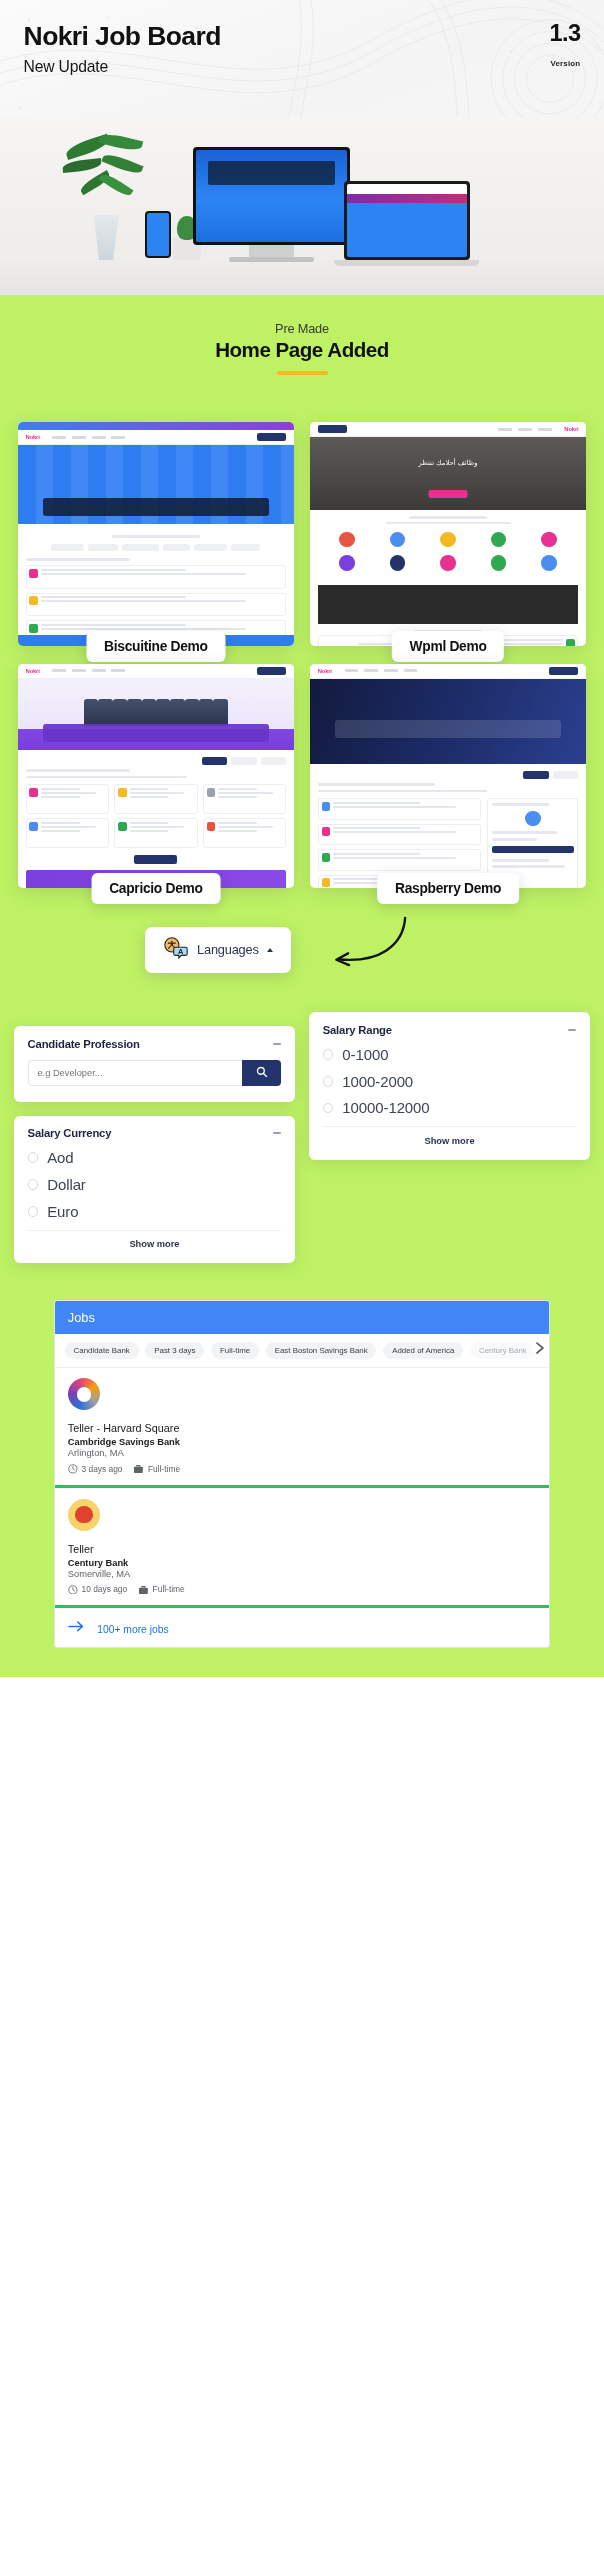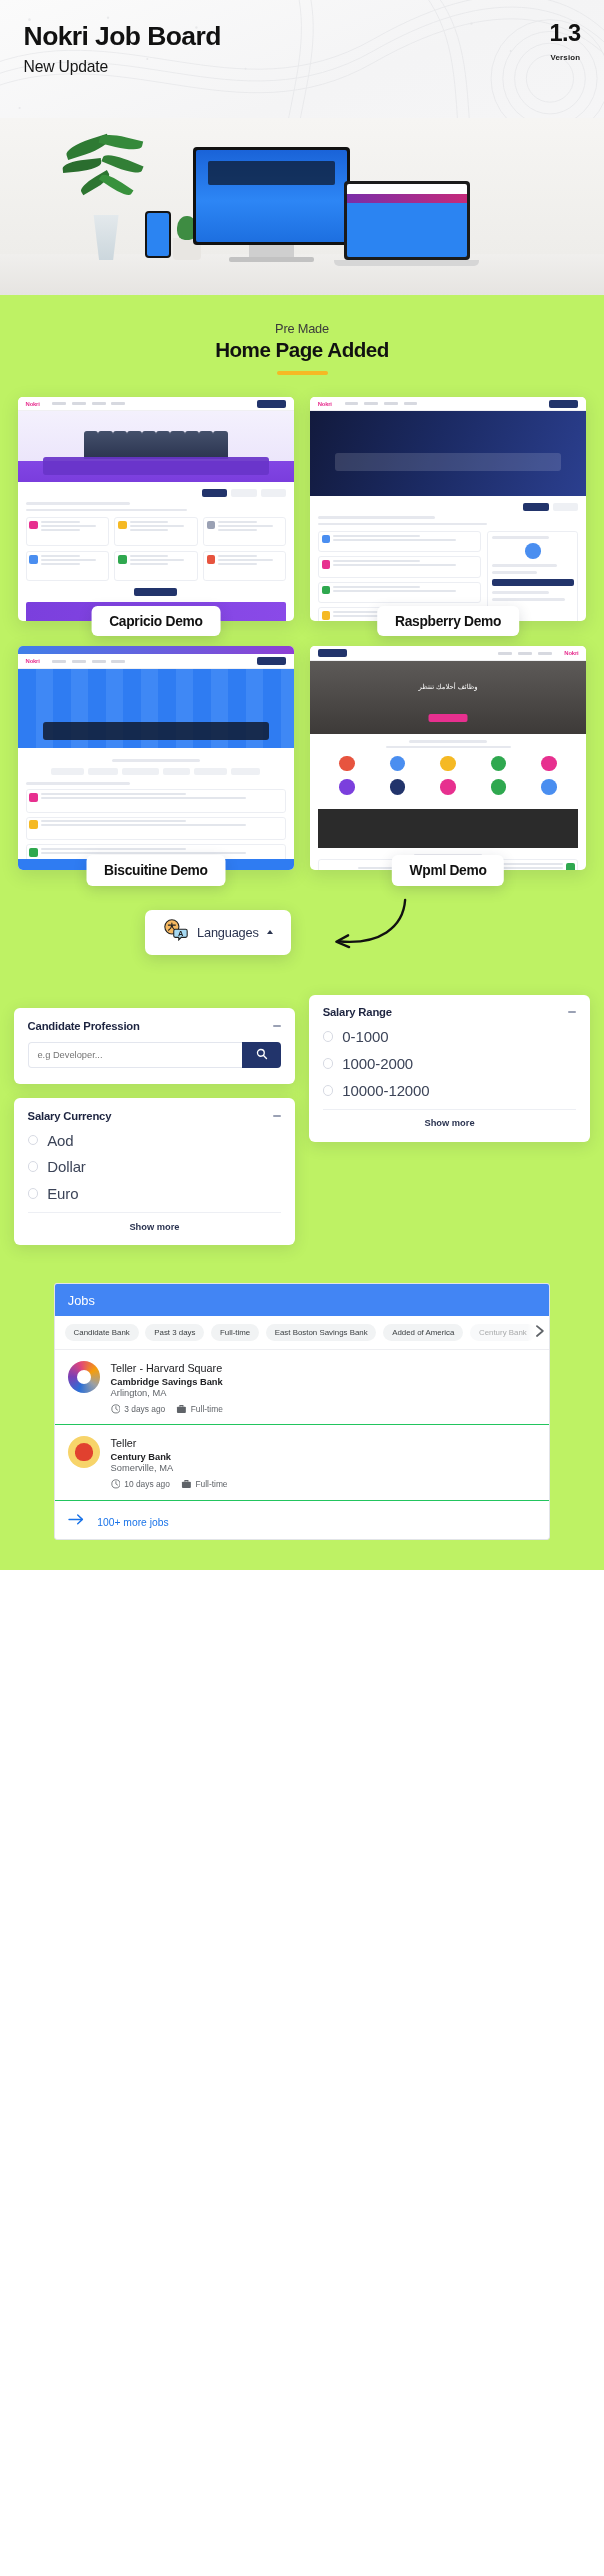--- a/index.html
+++ b/index.html
@@ -48,21 +48,21 @@
     font-size: 23.6px;
     font-weight: 700;
     letter-spacing: -0.6px;
     color: #111;
     line-height: 1;
   }
   .version-label {
     font-size: 7.9px;
     font-weight: 700;
     color: #222;
-    margin-top: 8px;
+    margin-top: 14px;
     letter-spacing: 0.2px;
   }
 
   
   .hero-photo {
     position: absolute;
     left: 0; right: 0; bottom: 0;
     height: 177px;
     z-index: 2;
   }
@@ -305,21 +305,22 @@
   }
   .chip.faded { opacity: .45; }
   .chip-next {
     position: absolute; right: 3.9px; top: 50%; transform: translateY(-50%);
     width: 17.7px; height: 17.7px; display:flex; align-items:center; justify-content:center;
     background: linear-gradient(90deg,rgba(255,255,255,0),#fff 45%);
     padding-left: 7.9px;
   }
   .gjob {
     display: flex; gap: 10.8px; padding: 10.8px 12.8px;
-    border-bottom: 1px solid #22c55e;
+    border-bottom: 3px solid #22c55e;
+    flex-direction: column;
   }
   .gjob-logo { width: 32px; height: 32px; border-radius: 2px; flex: none; }
   .logo-csb {
     background: conic-gradient(from 200deg,#2c6fd6,#7b3fb5,#e0457b,#f59e0b,#9aa0a6,#2c6fd6);
     border-radius: 50%;
     position: relative;
   }
   .logo-csb::after {
     content:""; position:absolute; inset: 8.8px; background:#fff; border-radius:50%;
   }
@@ -433,20 +434,124 @@
   </div>
 
   <div class="section">
     <div class="sec-head">
       <div class="sec-eyebrow">Pre Made</div>
       <div class="sec-title">Home Page Added</div>
       <div class="sec-rule"></div>
     </div>
 
     <div class="demos">
+
+      <div class="demo-row" style="margin-top:25.6px">
+
+        <div class="demo-card">
+          <div class="shot biscuitine">
+            <div class="utility"></div>
+            <div class="topbar">
+              <span class="brand">Nokri</span>
+              <span class="menu">
+                  <i></i>
+                  <i></i>
+                  <i></i>
+                  <i></i>
+                </span>
+              <span class="btn-dark"></span>
+            </div>
+            <div class="hero-band">
+              <div class="searchbar"></div>
+            </div>
+            <div class="body">
+              <div class="line" style="width:34%;margin:3.9px auto 5.9px auto;"></div>
+              <div style="display:flex;flex-wrap:wrap;gap:3.9px;justify-content:center;margin-bottom:6.9px;">
+                <span class="pill" style="width:33px"></span>
+                  <span class="pill" style="width:29.5px"></span>
+                <span class="pill" style="width:37px"></span>
+                  <span class="pill" style="width:27.5px"></span>
+                <span class="pill" style="width:33px"></span>
+                  <span class="pill" style="width:29.5px"></span>
+              </div>
+              <div class="line" style="width:40%"></div>
+              <div class="jobcard" style="height:23.6px;margin-bottom:3.9px">
+                  <span class="jc-ico" style="background:#e7308f"></span>
+                  <span class="jc-lines">
+                    <span class="w1"></span>
+                    <span class="w2"></span>
+                  </span>
+                </div>
+              <div class="jobcard" style="height:23.6px;margin-bottom:3.9px">
+                  <span class="jc-ico" style="background:#f5b924"></span>
+                  <span class="jc-lines">
+                    <span class="w1"></span>
+                    <span class="w2"></span>
+                  </span>
+                </div>
+              <div class="jobcard" style="height:23.6px;margin-bottom:3.9px">
+                  <span class="jc-ico" style="background:#2fa84f"></span>
+                  <span class="jc-lines">
+                    <span class="w1"></span>
+                    <span class="w2"></span>
+                  </span>
+                </div>
+
+            </div>
+            <div class="footer-band"></div>
+          </div>
+          <div class="demo-label">Biscuitine Demo</div>
+        </div>
+
+        <div class="demo-card">
+          <div class="shot wpml">
+            <div class="topbar">
+              <span class="btn-dark" style="margin-left:0"></span>
+              <span class="menu" style="margin-left:auto">
+                  <i></i>
+                  <i></i>
+                  <i></i>
+                </span>
+              <span class="brand" style="margin-left:7.9px">Nokri</span>
+            </div>
+            <div class="hero-band">
+              <div class="rtl-title">وظائف أحلامك تنتظر</div>
+              <div class="pinkbtn"></div>
+            </div>
+            <div class="body" style="padding-top:5.9px;">
+              <div class="line" style="width:30%;margin:0 auto 2.9px auto;"></div>
+              <div class="line" style="width:48%;margin:0 auto;height:2px"></div>
+              <div class="icon-row">
+                <i style="background:#e7543f"></i>
+                  <i style="background:#4a8ef0"></i>
+                <i style="background:#f5b924"></i>
+                  <i style="background:#2fa84f"></i>
+                <i style="background:#e7308f"></i>
+              </div>
+              <div class="icon-row" style="padding-top:0">
+                <i style="background:#7b3fdd"></i>
+                  <i style="background:#22346b"></i>
+                <i style="background:#e7308f"></i>
+                  <i style="background:#2fa84f"></i>
+                <i style="background:#4a8ef0"></i>
+              </div>
+              <div class="dark-band"></div>
+              <div class="line" style="width:26%;margin:5.9px auto 2.9px auto;"></div>
+              <div class="jobcard" style="height:19.7px;direction:rtl">
+                  <span class="jc-ico" style="background:#2fa84f"></span>
+                  <span class="jc-lines">
+                    <span class="w1" style="margin-left:auto"></span>
+                    <span class="w2" style="margin-left:auto"></span>
+                  </span>
+                </div>
+            </div>
+          </div>
+          <div class="demo-label">Wpml Demo</div>
+        </div>
+      </div>
 
       <div class="demo-row">
 
         <div class="demo-card">
           <div class="shot capricio">
             <div class="topbar">
               <span class="brand">Nokri</span>
               <span class="menu">
                   <i></i>
                   <i></i>
@@ -598,124 +703,20 @@
                   <div style="height:6.9px;background:#22346b;border-radius:2px;margin-top:4.9px;"></div>
                   <div class="line" style="width:70%;margin-top:5.9px"></div>
                   <div class="line" style="width:90%"></div>
                 </div>
               </div>
             </div>
           </div>
           <div class="demo-label">Raspberry Demo</div>
         </div>
       </div>
-
-      <div class="demo-row" style="margin-top:25.6px">
-
-        <div class="demo-card">
-          <div class="shot biscuitine">
-            <div class="utility"></div>
-            <div class="topbar">
-              <span class="brand">Nokri</span>
-              <span class="menu">
-                  <i></i>
-                  <i></i>
-                  <i></i>
-                  <i></i>
-                </span>
-              <span class="btn-dark"></span>
-            </div>
-            <div class="hero-band">
-              <div class="searchbar"></div>
-            </div>
-            <div class="body">
-              <div class="line" style="width:34%;margin:3.9px auto 5.9px auto;"></div>
-              <div style="display:flex;flex-wrap:wrap;gap:3.9px;justify-content:center;margin-bottom:6.9px;">
-                <span class="pill" style="width:33px"></span>
-                  <span class="pill" style="width:29.5px"></span>
-                <span class="pill" style="width:37px"></span>
-                  <span class="pill" style="width:27.5px"></span>
-                <span class="pill" style="width:33px"></span>
-                  <span class="pill" style="width:29.5px"></span>
-              </div>
-              <div class="line" style="width:40%"></div>
-              <div class="jobcard" style="height:23.6px;margin-bottom:3.9px">
-                  <span class="jc-ico" style="background:#e7308f"></span>
-                  <span class="jc-lines">
-                    <span class="w1"></span>
-                    <span class="w2"></span>
-                  </span>
-                </div>
-              <div class="jobcard" style="height:23.6px;margin-bottom:3.9px">
-                  <span class="jc-ico" style="background:#f5b924"></span>
-                  <span class="jc-lines">
-                    <span class="w1"></span>
-                    <span class="w2"></span>
-                  </span>
-                </div>
-              <div class="jobcard" style="height:23.6px;margin-bottom:3.9px">
-                  <span class="jc-ico" style="background:#2fa84f"></span>
-                  <span class="jc-lines">
-                    <span class="w1"></span>
-                    <span class="w2"></span>
-                  </span>
-                </div>
-
-            </div>
-            <div class="footer-band"></div>
-          </div>
-          <div class="demo-label">Biscuitine Demo</div>
-        </div>
-
-        <div class="demo-card">
-          <div class="shot wpml">
-            <div class="topbar">
-              <span class="btn-dark" style="margin-left:0"></span>
-              <span class="menu" style="margin-left:auto">
-                  <i></i>
-                  <i></i>
-                  <i></i>
-                </span>
-              <span class="brand" style="margin-left:7.9px">Nokri</span>
-            </div>
-            <div class="hero-band">
-              <div class="rtl-title">وظائف أحلامك تنتظر</div>
-              <div class="pinkbtn"></div>
-            </div>
-            <div class="body" style="padding-top:5.9px;">
-              <div class="line" style="width:30%;margin:0 auto 2.9px auto;"></div>
-              <div class="line" style="width:48%;margin:0 auto;height:2px"></div>
-              <div class="icon-row">
-                <i style="background:#e7543f"></i>
-                  <i style="background:#4a8ef0"></i>
-                <i style="background:#f5b924"></i>
-                  <i style="background:#2fa84f"></i>
-                <i style="background:#e7308f"></i>
-              </div>
-              <div class="icon-row" style="padding-top:0">
-                <i style="background:#7b3fdd"></i>
-                  <i style="background:#22346b"></i>
-                <i style="background:#e7308f"></i>
-                  <i style="background:#2fa84f"></i>
-                <i style="background:#4a8ef0"></i>
-              </div>
-              <div class="dark-band"></div>
-              <div class="line" style="width:26%;margin:5.9px auto 2.9px auto;"></div>
-              <div class="jobcard" style="height:19.7px;direction:rtl">
-                  <span class="jc-ico" style="background:#2fa84f"></span>
-                  <span class="jc-lines">
-                    <span class="w1" style="margin-left:auto"></span>
-                    <span class="w2" style="margin-left:auto"></span>
-                  </span>
-                </div>
-            </div>
-          </div>
-          <div class="demo-label">Wpml Demo</div>
-        </div>
-      </div>
     </div>
 
     <div class="lang-wrap">
       <div class="lang-btn">
         <span>
           <svg width="25.6" height="21.6" viewBox="0 0 26 22">
             <circle cx="9" cy="8" r="7.2" fill="#f6b861" stroke="#222" stroke-width="1.1"></circle>
             <path d="M5.4 6.2h7.2 M9 4v2.2 M9 6.2c-.3 2.4-1.6 4-3.4 5.2 M9 6.2c.3 2.4 1.6 4 3.4 5.2" stroke="#222" stroke-width="1.1" fill="none" stroke-linecap="round"></path>
             <path d="M12.5 10.5h10.5a1.6 1.6 0 0 1 1.6 1.6v5a1.6 1.6 0 0 1-1.6 1.6h-4.4l-2.6 2.6v-2.6h-3.5a1.6 1.6 0 0 1-1.6-1.6v-5a1.6 1.6 0 0 1 1.6-1.6z" fill="#a6d9f2" stroke="#222" stroke-width="1.1"></path>
             <text x="18" y="17.4" font-size="7.5" font-family="Liberation Sans, sans-serif" font-weight="700" fill="#222" text-anchor="middle">A</text>

